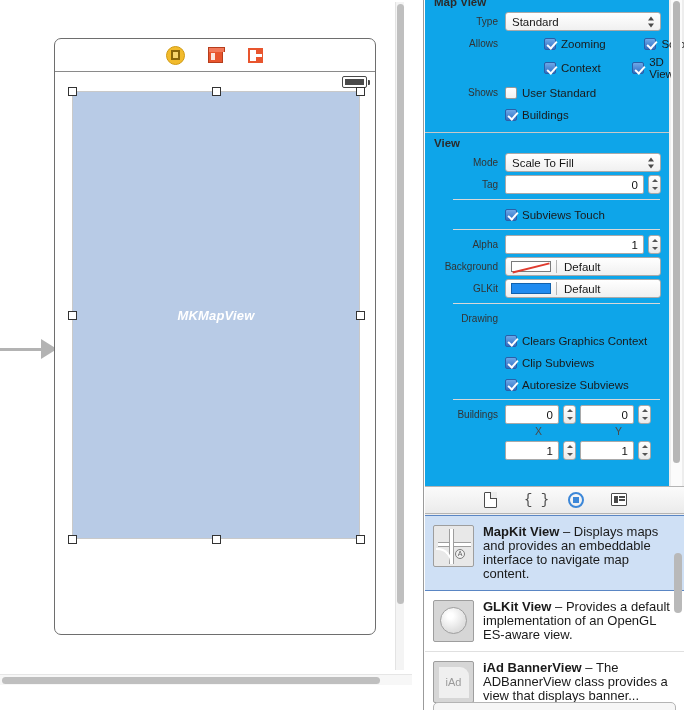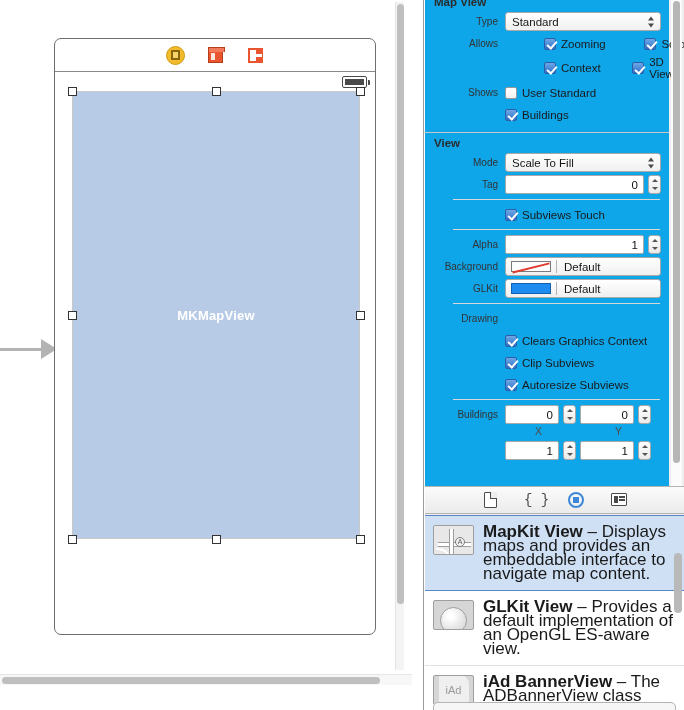--- a/index.html
+++ b/index.html
@@ -112,20 +112,21 @@
   .mapview {
     position: absolute; left: 17px; top: 19px;
     width: 288px; height: 448px;
     background: #b8cbe6;
     border: 1px solid #c9c9c9;
     display: flex; align-items: center; justify-content: center;
   }
   .mapview-label {
     color: #ffffff; font-size: 13px; font-weight: bold;
     letter-spacing: .2px;
+    font-style: italic;
   }
   .handle {
     position: absolute; width: 9px; height: 9px;
     background: #ffffff; border: 1.5px solid #333333;
   }
 
   
   .vscroll {
     position: absolute; right: 6px; top: 2px;
     width: 9px; height: 668px;
@@ -326,21 +327,21 @@
   }
   .lib-item {
     display: flex; gap: 9px; padding: 9px 10px 9px 8px;
     border-bottom: 1px solid #e0e0e0;
   }
   .lib-item.selected {
     background: #cfe0f5;
     border-top: 1px solid #5a86c4; border-bottom: 1px solid #5a86c4;
   }
   .lib-icon {
-    width: 41px; height: 30px; flex: 0 0 auto;
+    width: 41px; height: 42px; flex: 0 0 auto;
     background: #d6d6d6; border: 1px solid #9e9e9e; border-radius: 2px;
     position: relative; overflow: hidden;
   }
   
   .mk-map { background: #e8e8e8; }
   .mk-map .cross-h {
     position: absolute; left: 4px; top: 16px; width: 33px; height: 5px;
     background: #ffffff; border-top: 1px solid #9e9e9e; border-bottom: 1px solid #9e9e9e;
   }
   .mk-map .cross-v {
@@ -365,21 +366,21 @@
     background: radial-gradient(circle at 38% 32%, #ffffff 12%, #e2e2e2 62%, #cfcfcf 100%);
     display: block;
   }
   
   .iad-ic { background: #d6d6d6; display: flex; align-items: center; justify-content: center; }
   .iad-ic i {
     width: 30px; height: 31px; background: #efefef;
     border-radius: 0 9px 0 0; display: flex; align-items: center; justify-content: center;
     font-size: 11px; color: #9a9a9a; font-style: normal;
   }
-  .lib-text { font-size: 17px; color: #1a1a1a; line-height: 14px; }
+  .lib-text { font-size: 13px; color: #1a1a1a; line-height: 14px; }
   .lib-text b { font-weight: bold; }
   .lib-scroll {
     position: absolute; right: 2px; top: 38px;
     width: 8px; height: 60px; border-radius: 4px; background: #b9b9b9;
   }
   .lib-bottom-frame {
     position: absolute; left: 8px; bottom: -14px; right: 8px; height: 22px;
     border: 1px solid #b4b4b4; border-radius: 5px; background: #f6f6f6;
   }
 </style>

